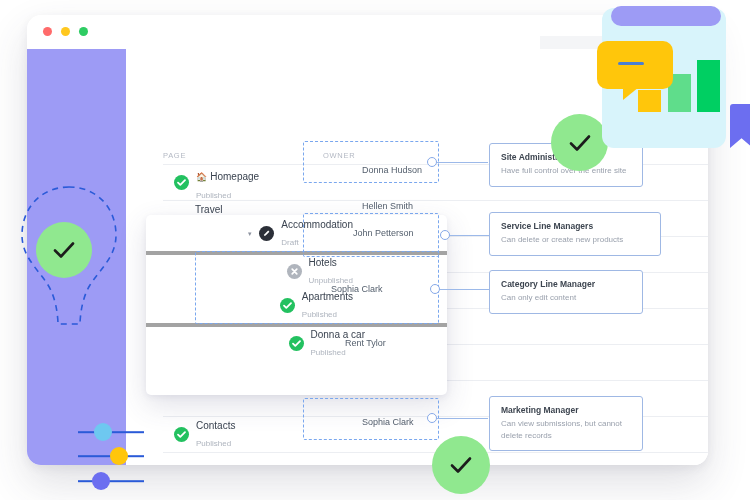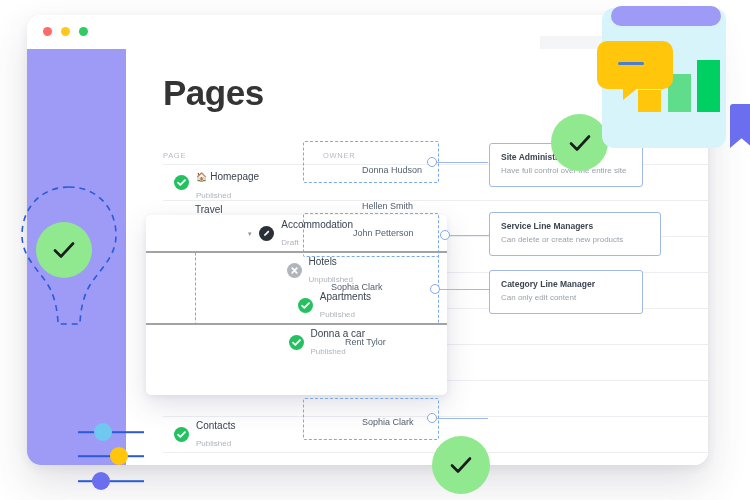--- a/index.html
+++ b/index.html
@@ -82,21 +82,21 @@
   .rowsub { font-size:8px; color:#aeb4be; margin-top:7px; }
 
   
   .subpanel {
     position:absolute; left:146px; top:215px; width:301px; height:180px;
     background:#fff; border-radius:5px;
     box-shadow: 0 10px 28px rgba(70,70,110,.16), 0 2px 6px rgba(70,70,110,.08);
     overflow:hidden;
   }
   .subrow { display:flex; align-items:center; height:36px; position:relative; }
-  .subrow + .subrow { border-top:2px solid #a3a3a3; }
+  .subrow + .subrow { border-top:4px solid #a3a3a3; }
   .subrow.noline { border-top:none; }
   .sub-cell-page { width:185px; display:flex; align-items:center;justify-content:flex-end; }
   .sub-cell-owner { font-size:9px; color:#55606e; }
 
   
   .dashbox { position:absolute; border:1px dashed #7aa7ee; border-radius:2px; pointer-events:none; }
 
   
   .conn-dot {
     position:absolute; width:10px; height:10px; border-radius:50%;
@@ -181,21 +181,20 @@
         </div>
       </div>
     </div>
 
     <div class="wincontent">
 
       <div class="sidebar"></div>
 
       <div class="main">
 
-        <div class="page-title">Pages</div>
 
         <div class="table">
 
           <div class="thead">
             <div class="th page">PAGE</div>
             <div class="th owner">OWNER</div>
           </div>
 
           <div class="row">
             <div class="cell-page">
@@ -284,21 +283,21 @@
           </svg>
         </span>
         <span class="rowtext">
           <div class="rowname">Hotels</div>
           <div class="rowsub">Unpublished</div>
         </span>
       </div>
       <div class="sub-cell-owner" style="position:absolute;left:185px;top:29px">Sophia Clark</div>
     </div>
 
-    <div class="subrow noline" style="padding-left:65px">
+    <div class="subrow noline" style="padding-left:47px">
       <div class="sub-cell-page" style="width:160px">
         <span class="statusicon pub">
           <svg width="15" height="15" viewBox="0 0 15 15" aria-hidden="true">
             <path d="M4 7.6 L6.3 9.9 L11 5.2" stroke="#ffffff" stroke-width="1.8" fill="none" stroke-linecap="round" stroke-linejoin="round"></path>
           </svg>
         </span>
         <span class="rowtext">
           <div class="rowname">Apartments</div>
           <div class="rowsub">Published</div>
         </span>
@@ -348,20 +347,24 @@
   <div class="callout" style="left:489px; top:212px; width:172px;">
     <div class="c-title">Service Line Managers</div>
     <div class="c-desc">Can delete or create new products</div>
   </div>
 
   <div class="callout" style="left:489px; top:270px; width:154px;">
     <div class="c-title">Category Line Manager</div>
     <div class="c-desc">Can only edit content</div>
   </div>
 
+  <div class="callout" style="left:489px; top:396px; width:154px;">
+    <div class="c-title">Marketing Manager</div>
+    <div class="c-desc">Can view submissions, but cannot delete records</div>
+  </div>
 
   <div class="pin-dashed">
     <svg width="110" height="145" viewBox="0 0 110 145" aria-hidden="true">
       <path d="M55 4 C26 4 8 26 8 52 C8 74 24 86 34 102 C44 118 44 141 44 141
                L66 141 C66 141 66 118 76 102 C86 86 102 74 102 52 C102 26 84 4 55 4 Z" fill="none" stroke="#2a5ad8" stroke-width="1.6" stroke-dasharray="6 5"></path>
     </svg>
   </div>
 
   <div class="check-circle" style="left:36px; top:222px; width:56px; height:56px;">
     <svg width="30" height="24" viewBox="0 0 30 24" aria-hidden="true">

